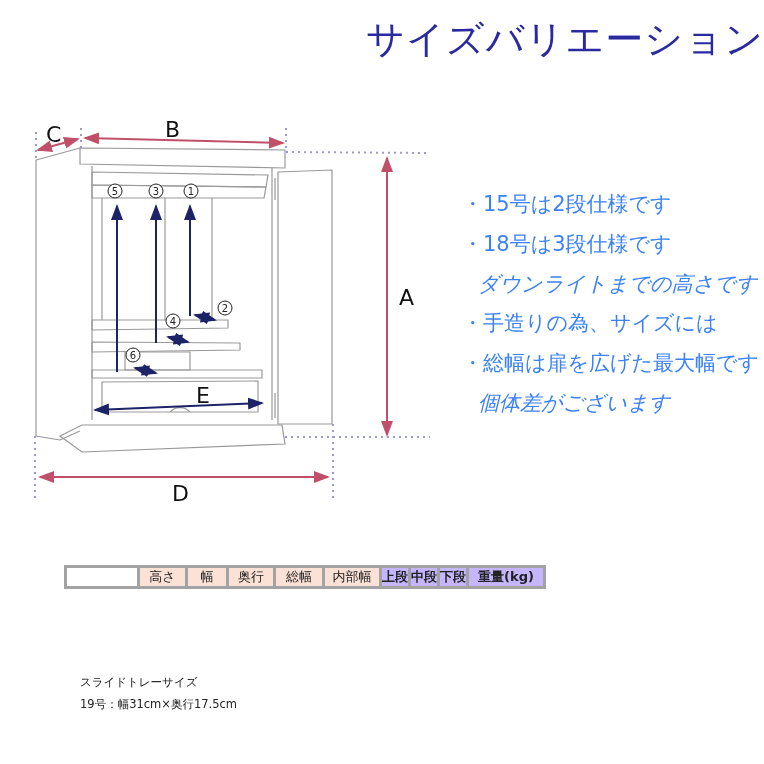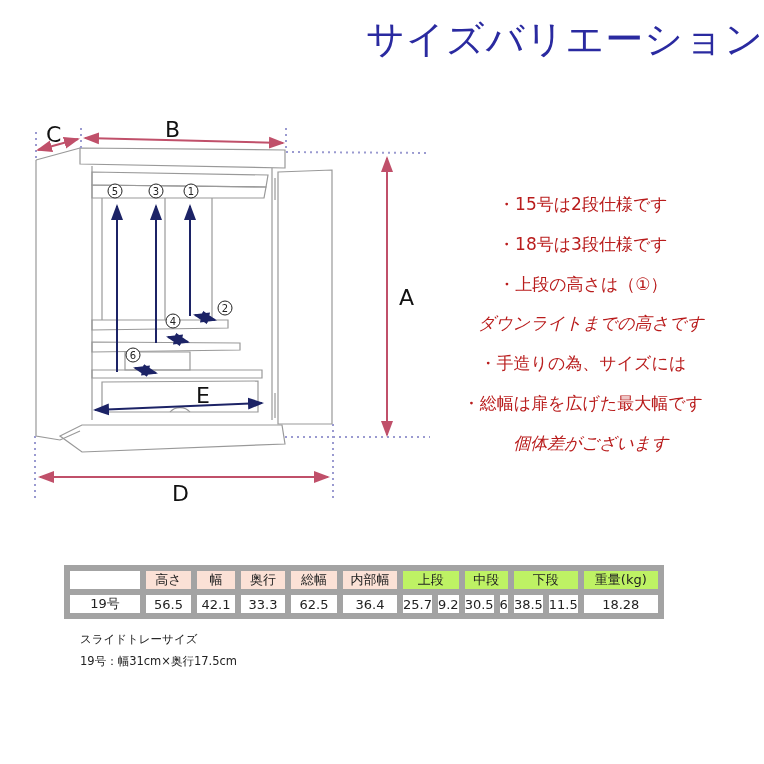--- a/index.html
+++ b/index.html
@@ -2,29 +2,29 @@
 <html><head>
 <meta charset="utf-8">
 <style>
   html, body { margin:0; padding:0; background:#ffffff; }
   body { width:764px; height:764px; position:relative; overflow:hidden;
          font-family:"DejaVu Sans", sans-serif; }
   .title { position:absolute; left:366px; top:14px; font-size:38px; color:#2a2aa0;
            letter-spacing:1px; font-weight:normal; white-space:nowrap; }
   .diagram { position:absolute; left:0; top:0; }
   .label { position:absolute; font-size:22px; color:#111; font-family:"DejaVu Sans", sans-serif; }
-  .notes { position:absolute; left:462px; top:190px; color:#b91c1c; font-size:17px;text-align:center; }
+  .notes { position:absolute; left:462px; top:190px; color:#3b82f6; font-size:21px; }
   .notes div { height:39.8px; line-height:28px; white-space:nowrap; }
   .notes .indent { padding-left:16px;font-style:italic; }
   table.spec { position:absolute; left:64px; top:565px; border-collapse:collapse;
                font-size:13px; color:#222; }
-  table.spec td { border:6px solid #a3a3a3; text-align:center; height:17px; padding:0; }
+  table.spec td { border:3px solid #a3a3a3; text-align:center; height:17px; padding:0; }
   table.spec td.pink { background:#fbe1d6; }
-  table.spec td.blue { background:#bef264; }
-  .tray { position:absolute; left:80px; top:629px; font-size:11.5px; color:#222; }
+  table.spec td.blue { background:#c4b5fd;font-weight:bold; }
+  .tray { position:absolute; left:80px; top:672px; font-size:11.5px; color:#222; }
   .tray div { height:21.5px; line-height:21px; white-space:nowrap; }
 </style>
 </head>
 <body>
 
 <div class="title">サイズバリエーション</div>
 
 <svg class="diagram" width="764" height="560" viewBox="0 0 764 560">
   <defs>
     <marker id="mr" markerWidth="8" markerHeight="8" refX="7" refY="4" orient="auto">
@@ -119,55 +119,39 @@
 
 <div class="label" style="left:46px;top:122px;">C</div>
 <div class="label" style="left:165px;top:117px;">B</div>
 <div class="label" style="left:399px;top:285px;">A</div>
 <div class="label" style="left:196px;top:383px;">E</div>
 <div class="label" style="left:172px;top:481px;">D</div>
 
 <div class="notes">
   <div>・15号は2段仕様です</div>
   <div>・18号は3段仕様です</div>
-  <div>・上段の高さは（①）</div>
   <div class="indent">ダウンライトまでの高さです</div>
   <div>・手造りの為、サイズには</div>
   <div>・総幅は扉を広げた最大幅です</div>
   <div class="indent">個体差がございます</div>
 </div>
 
 <table class="spec">
   <tbody>
       <tr>
     <td style="width:70px"></td>
     <td class="pink" style="width:45px">高さ</td>
     <td class="pink" style="width:38px">幅</td>
     <td class="pink" style="width:44px">奥行</td>
     <td class="pink" style="width:46px">総幅</td>
     <td class="pink" style="width:54px">内部幅</td>
     <td class="blue" colspan="2">上段</td>
     <td class="blue" colspan="2">中段</td>
     <td class="blue" colspan="2">下段</td>
     <td class="blue" style="width:74px">重量(kg)</td>
   </tr>
-  <tr>
-    <td>19号</td>
-    <td>56.5</td>
-    <td>42.1</td>
-    <td>33.3</td>
-    <td>62.5</td>
-    <td>36.4</td>
-    <td>25.7</td>
-    <td>9.2</td>
-    <td>30.5</td>
-    <td>6</td>
-    <td>38.5</td>
-    <td>11.5</td>
-    <td>18.28</td>
-  </tr>
 </tbody>
   </table>
 
 <div class="tray">
   <div>スライドトレーサイズ</div>
   <div>19号：幅31cm×奥行17.5cm</div>
 </div>
 
 </body></html>

